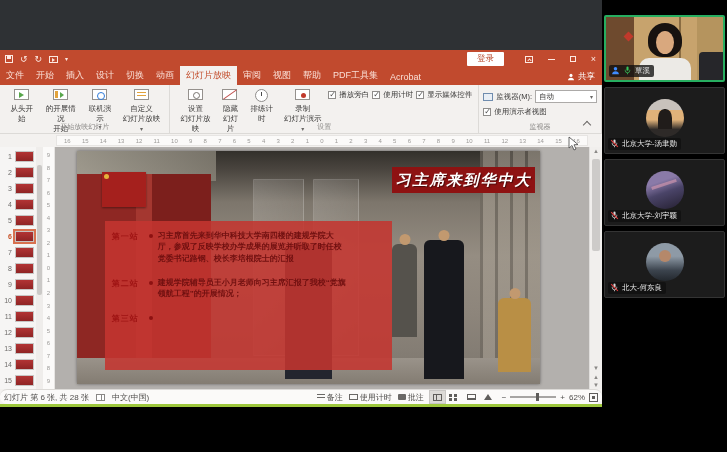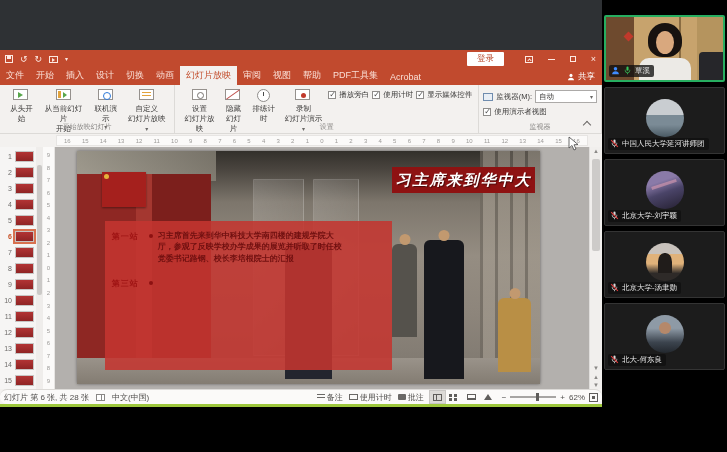--- a/index.html
+++ b/index.html
@@ -218,21 +218,21 @@
         <div class="rbtn">
           <span class="ic play">
               <span class="scr"></span>
             </span>
           <span>从头开始</span>
         </div>
         <div class="rbtn">
           <span class="ic playcur">
               <span class="scr"></span>
             </span>
-          <span>从当前幻灯片</span>
+          <span>的开展情况</span>
           <span>开始</span>
         </div>
         <div class="rbtn">
           <span class="ic online">
               <span class="scr"></span>
             </span>
           <span>联机演示</span>
           <span class="dd">▾</span>
         </div>
         <div class="rbtn">
@@ -448,20 +448,25 @@
           <div class="person p-right"></div>
           <div class="person p-yellow"></div>
           <div class="banner">习主席来到华中大</div>
           <div class="panel">
             <div class="st-row">
               <span class="st-label">第一站</span>
               <span class="st-dot"></span>
               <span class="st-text">习主席首先来到华中科技大学南四楼的建规学院大厅，参观了反映学校办学成果的展览并听取了时任校党委书记路钢、校长李培根院士的汇报</span>
             </div>
               <div class="st-row">
+              <span class="st-label">第二站</span>
+              <span class="st-dot"></span>
+              <span class="st-text">建规学院辅导员王小月老师向习主席汇报了我校“党旗领航工程”的开展情况；</span>
+            </div>
+              <div class="st-row">
               <span class="st-label">第三站</span>
               <span class="st-dot"></span>
             </div>
           </div>
         </div>
       </div>
 
       <div class="v-scroll">
         <span class="vs-arrow" style="top:1px">▲</span>
         <span class="vs-thumb"></span>
@@ -541,59 +546,46 @@
         </svg>
       <svg class="p-ic" width="9" height="9" viewBox="0 0 12 12">
           <rect x="4.6" y="0.8" width="2.8" height="5.6" rx="1.4" fill="#35c75a"></rect>
           <path d="M3 5v1a3 3 0 0 0 6 0V5" stroke="#35c75a" fill="none" stroke-width="1"></path>
           <line x1="6" y1="9.2" x2="6" y2="11" stroke="#35c75a" stroke-width="1"></line>
         </svg>
       <span class="p-name">覃溪</span>
     </div>
   </div>
 
-    <div class="tile av-lake">
+    <div class="tile av-sunset">
     <div class="av"></div>
     <div class="chip">
 
       <svg class="p-ic" width="9" height="9" viewBox="0 0 12 12">
           <rect x="4.6" y="0.8" width="2.8" height="5.6" rx="1.4" fill="#d8d8d8"></rect>
           <path d="M3 5v1a3 3 0 0 0 6 0V5" stroke="#d8d8d8" fill="none" stroke-width="1"></path>
           <line x1="6" y1="9.2" x2="6" y2="11" stroke="#d8d8d8" stroke-width="1"></line>
           <line x1="1.5" y1="1.5" x2="10.5" y2="10.5" stroke="#e23b3b" stroke-width="1.4"></line>
         </svg>
-      <span class="p-name">中国人民大学延河讲师团</span>
+      <span class="p-name">北京大学-汤聿勋</span>
     </div>
   </div>
     <div class="tile av-stars">
     <div class="av"></div>
     <div class="chip">
 
       <svg class="p-ic" width="9" height="9" viewBox="0 0 12 12">
           <rect x="4.6" y="0.8" width="2.8" height="5.6" rx="1.4" fill="#d8d8d8"></rect>
           <path d="M3 5v1a3 3 0 0 0 6 0V5" stroke="#d8d8d8" fill="none" stroke-width="1"></path>
           <line x1="6" y1="9.2" x2="6" y2="11" stroke="#d8d8d8" stroke-width="1"></line>
           <line x1="1.5" y1="1.5" x2="10.5" y2="10.5" stroke="#e23b3b" stroke-width="1.4"></line>
         </svg>
       <span class="p-name">北京大学-刘宇颖</span>
     </div>
   </div>
-    <div class="tile av-sunset">
-    <div class="av"></div>
-    <div class="chip">
-
-      <svg class="p-ic" width="9" height="9" viewBox="0 0 12 12">
-          <rect x="4.6" y="0.8" width="2.8" height="5.6" rx="1.4" fill="#d8d8d8"></rect>
-          <path d="M3 5v1a3 3 0 0 0 6 0V5" stroke="#d8d8d8" fill="none" stroke-width="1"></path>
-          <line x1="6" y1="9.2" x2="6" y2="11" stroke="#d8d8d8" stroke-width="1"></line>
-          <line x1="1.5" y1="1.5" x2="10.5" y2="10.5" stroke="#e23b3b" stroke-width="1.4"></line>
-        </svg>
-      <span class="p-name">北京大学-汤聿勋</span>
-    </div>
-  </div>
     <div class="tile av-portrait">
     <div class="av"></div>
     <div class="chip">
 
       <svg class="p-ic" width="9" height="9" viewBox="0 0 12 12">
           <rect x="4.6" y="0.8" width="2.8" height="5.6" rx="1.4" fill="#d8d8d8"></rect>
           <path d="M3 5v1a3 3 0 0 0 6 0V5" stroke="#d8d8d8" fill="none" stroke-width="1"></path>
           <line x1="6" y1="9.2" x2="6" y2="11" stroke="#d8d8d8" stroke-width="1"></line>
           <line x1="1.5" y1="1.5" x2="10.5" y2="10.5" stroke="#e23b3b" stroke-width="1.4"></line>
         </svg>

